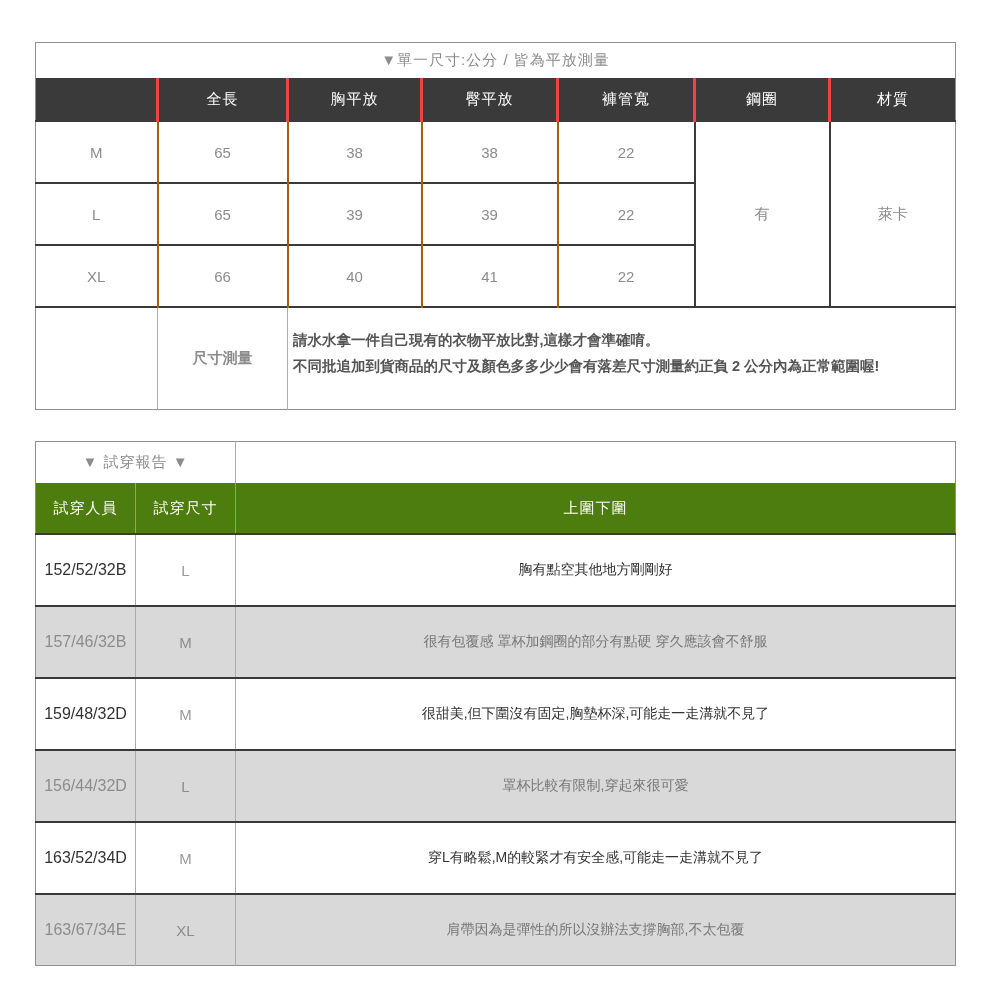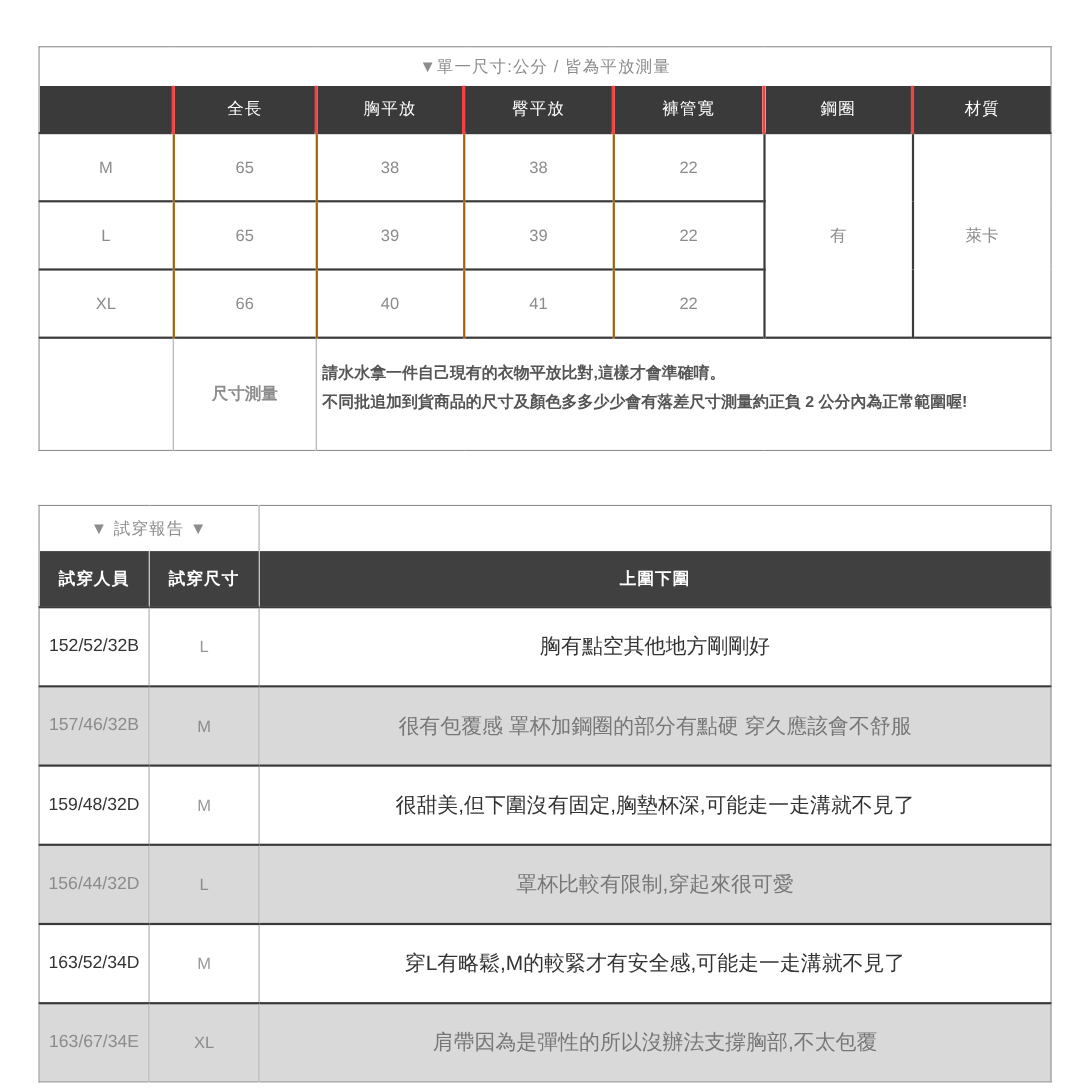--- a/index.html
+++ b/index.html
@@ -21,21 +21,21 @@
     width: 920px;
     background: #ffffff;
   }
   td, th {
     text-align: center;
     vertical-align: middle;
     overflow: hidden;
     padding: 0;
   }
   
-  .t1 { border: 1px solid #8f8f8f; margin-bottom: 49px; }
+  .t1 { border: 1px solid #8f8f8f; margin-bottom: 31px; }
   .t1 .title-row td {
     height: 35px;
     color: #8c8c8c;
     font-size: 15px;
     letter-spacing: 1px;
   }
   .t1 .head-row th {
     height: 42px;
     background: #3a3a3a;
     color: #ffffff;
@@ -79,33 +79,33 @@
   .t2 .title-row td {
     height: 41px;
     color: #8c8c8c;
     font-size: 15px;
     letter-spacing: 1px;
     border-left: 1px solid #ababab;
   }
   .t2 .title-row td:first-child { border-left: none; }
   .t2 .head-row th {
     height: 50px;
-    background: #404040;
+    background: #4d7c0f;
     color: #ffffff;
     font-size: 15px;
-    font-weight: bold;
+    font-weight: normal;
     letter-spacing: 1px;
     border-left: 1px solid #9a9a9a;
   }
   .t2 .head-row th:first-child { border-left: none; }
   .t2 .data-row td {
     height: 70px;
     border-top: 2px solid #3a3a3a;
     border-left: 1px solid #ababab;
-    font-size: 19px;
+    font-size: 14px;
   }
   .t2 .data-row td:first-child { border-left: none; }
   .t2 .data-row td.person { font-size: 16px; color: #333333; }
   .t2 .data-row td.fitsize { font-size: 15px; color: #999999; }
   .t2 .data-row td.comment { color: #333333; }
   .t2 .data-row.zebra td { background: #d9d9d9; }
   .t2 .data-row.zebra td.person { color: #8c8c8c; }
   .t2 .data-row.zebra td.fitsize { color: #8c8c8c; }
   .t2 .data-row.zebra td.comment { color: #777777; }
 </style>

